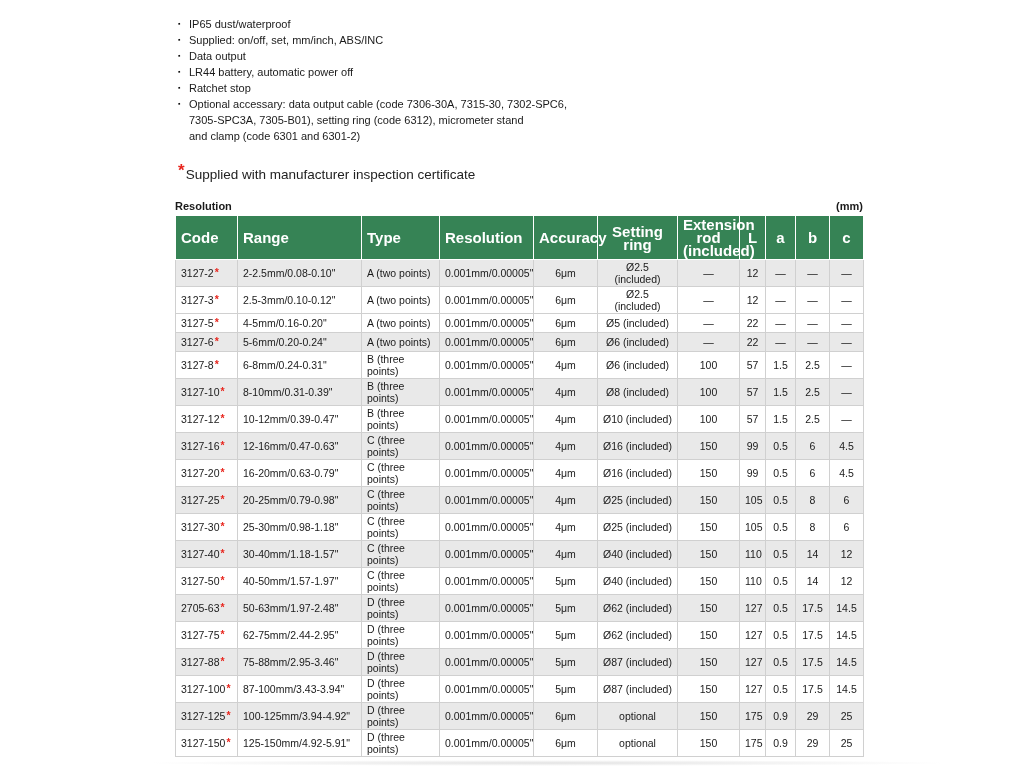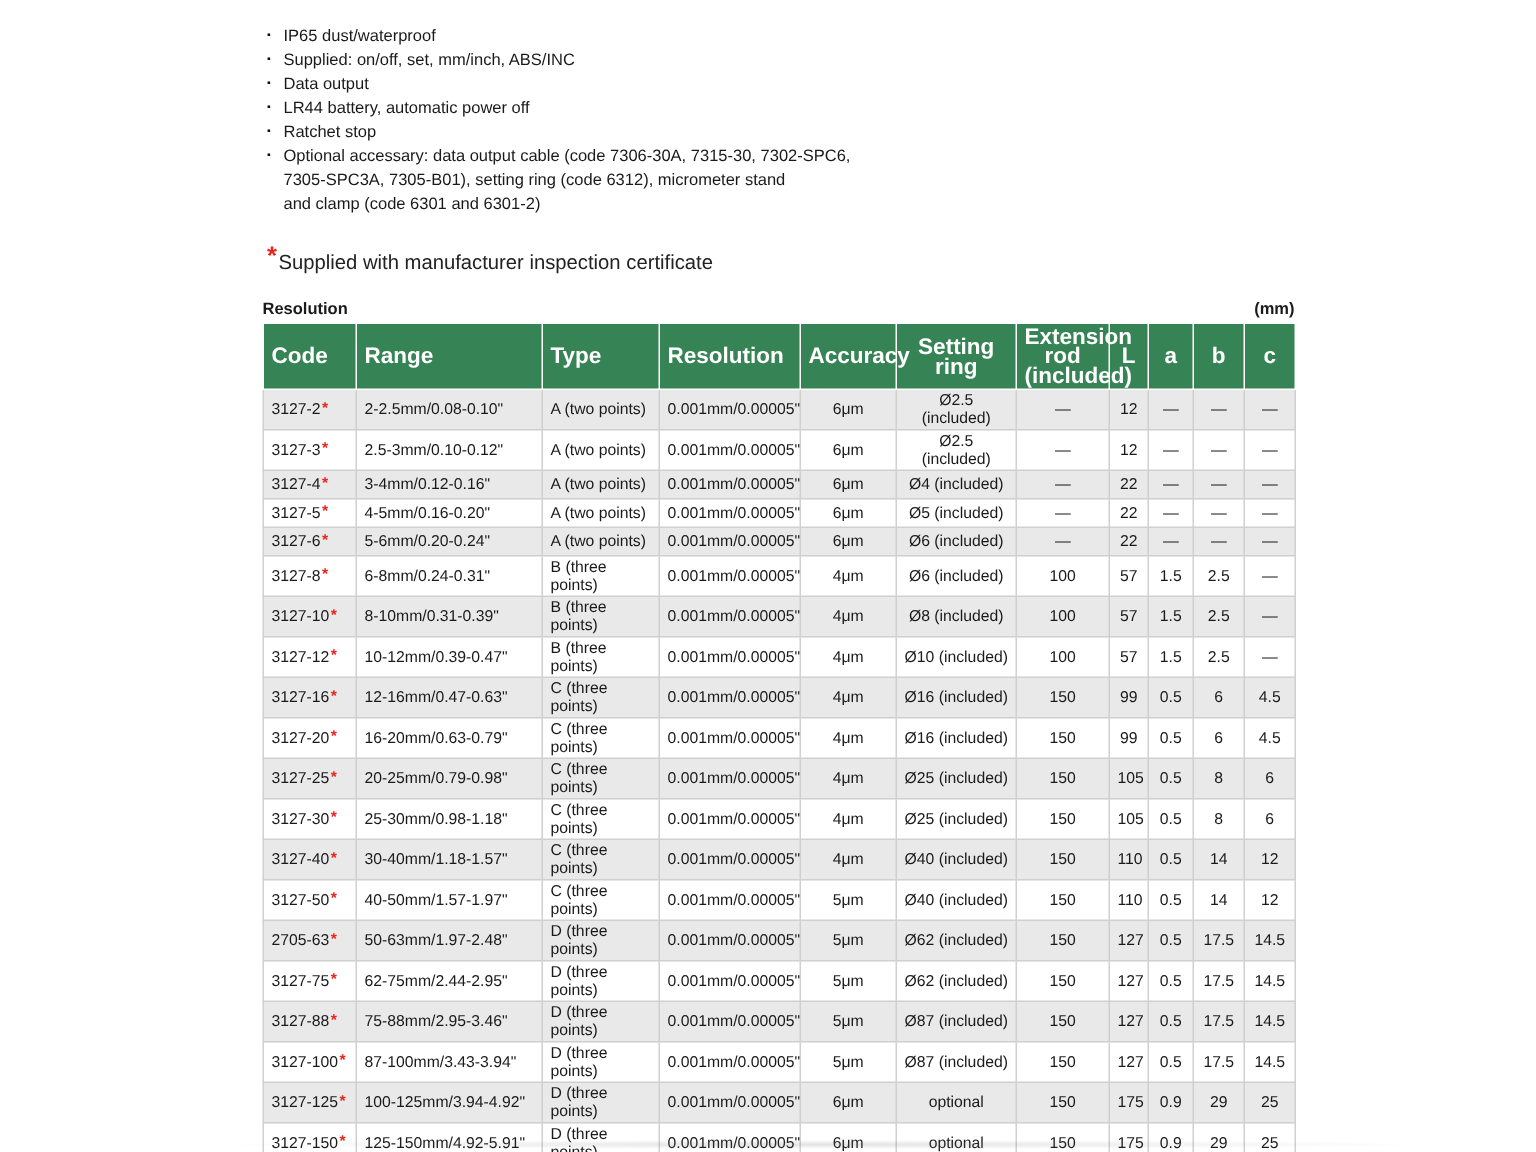--- a/index.html
+++ b/index.html
@@ -138,33 +138,20 @@
           <td data-name="cell-type" style="text-align: left;">A (two points)</td>
           <td data-name="cell-resolution" style="text-align: left;">0.001mm/0.00005"</td>
           <td data-name="cell-accuracy" style="text-align: center;">6μm</td>
           <td data-name="cell-setting_ring" style="text-align: center;">Ø2.5 (included)</td>
           <td data-name="cell-extension_rod" style="text-align: center;">—</td>
           <td data-name="cell-L" style="text-align: center;">12</td>
           <td data-name="cell-a" style="text-align: center;">—</td>
           <td data-name="cell-b" style="text-align: center;">—</td>
           <td data-name="cell-c" style="text-align: center;">—</td>
         </tr>
-        <tr class="alt" data-name="table-row">
-          <td data-name="cell-code" style="text-align: left;"><span class="bold">3127-4</span><span class="star-red" data-name="certified-star-icon">*</span></td>
-          <td data-name="cell-range" style="text-align: left;">3-4mm/0.12-0.16"</td>
-          <td data-name="cell-type" style="text-align: left;">A (two points)</td>
-          <td data-name="cell-resolution" style="text-align: left;">0.001mm/0.00005"</td>
-          <td data-name="cell-accuracy" style="text-align: center;">6μm</td>
-          <td data-name="cell-setting_ring" style="text-align: center;">Ø4 (included)</td>
-          <td data-name="cell-extension_rod" style="text-align: center;">—</td>
-          <td data-name="cell-L" style="text-align: center;">22</td>
-          <td data-name="cell-a" style="text-align: center;">—</td>
-          <td data-name="cell-b" style="text-align: center;">—</td>
-          <td data-name="cell-c" style="text-align: center;">—</td>
-        </tr>
         <tr data-name="table-row">
           <td data-name="cell-code" style="text-align: left;"><span class="bold">3127-5</span><span class="star-red" data-name="certified-star-icon">*</span></td>
           <td data-name="cell-range" style="text-align: left;">4-5mm/0.16-0.20"</td>
           <td data-name="cell-type" style="text-align: left;">A (two points)</td>
           <td data-name="cell-resolution" style="text-align: left;">0.001mm/0.00005"</td>
           <td data-name="cell-accuracy" style="text-align: center;">6μm</td>
           <td data-name="cell-setting_ring" style="text-align: center;">Ø5 (included)</td>
           <td data-name="cell-extension_rod" style="text-align: center;">—</td>
           <td data-name="cell-L" style="text-align: center;">22</td>
           <td data-name="cell-a" style="text-align: center;">—</td>

